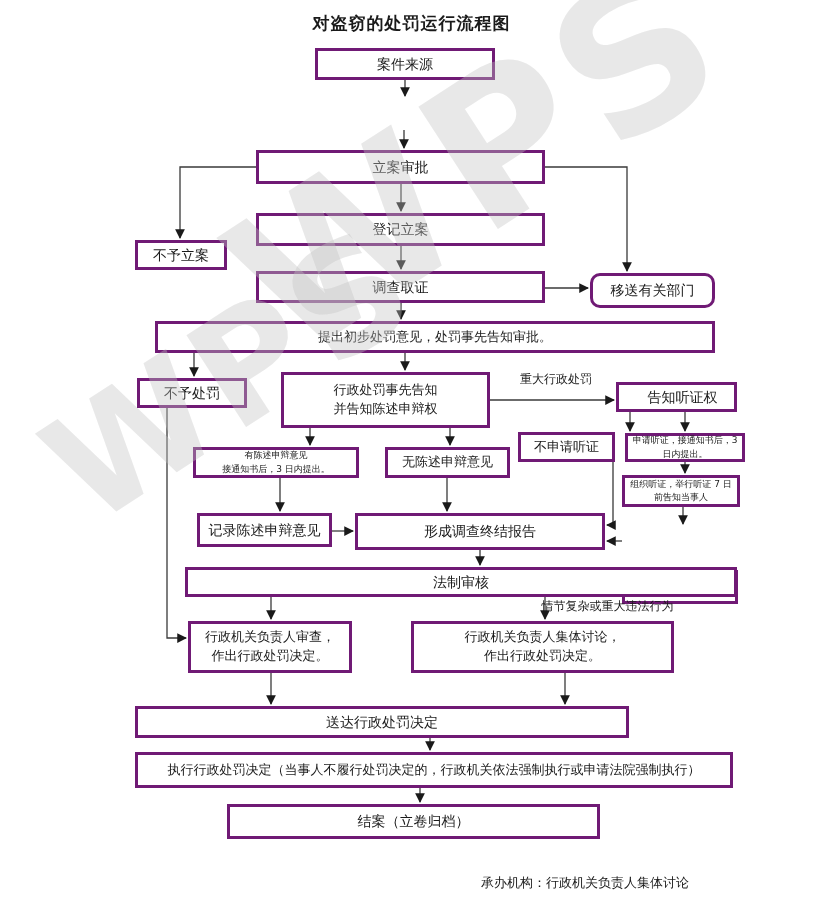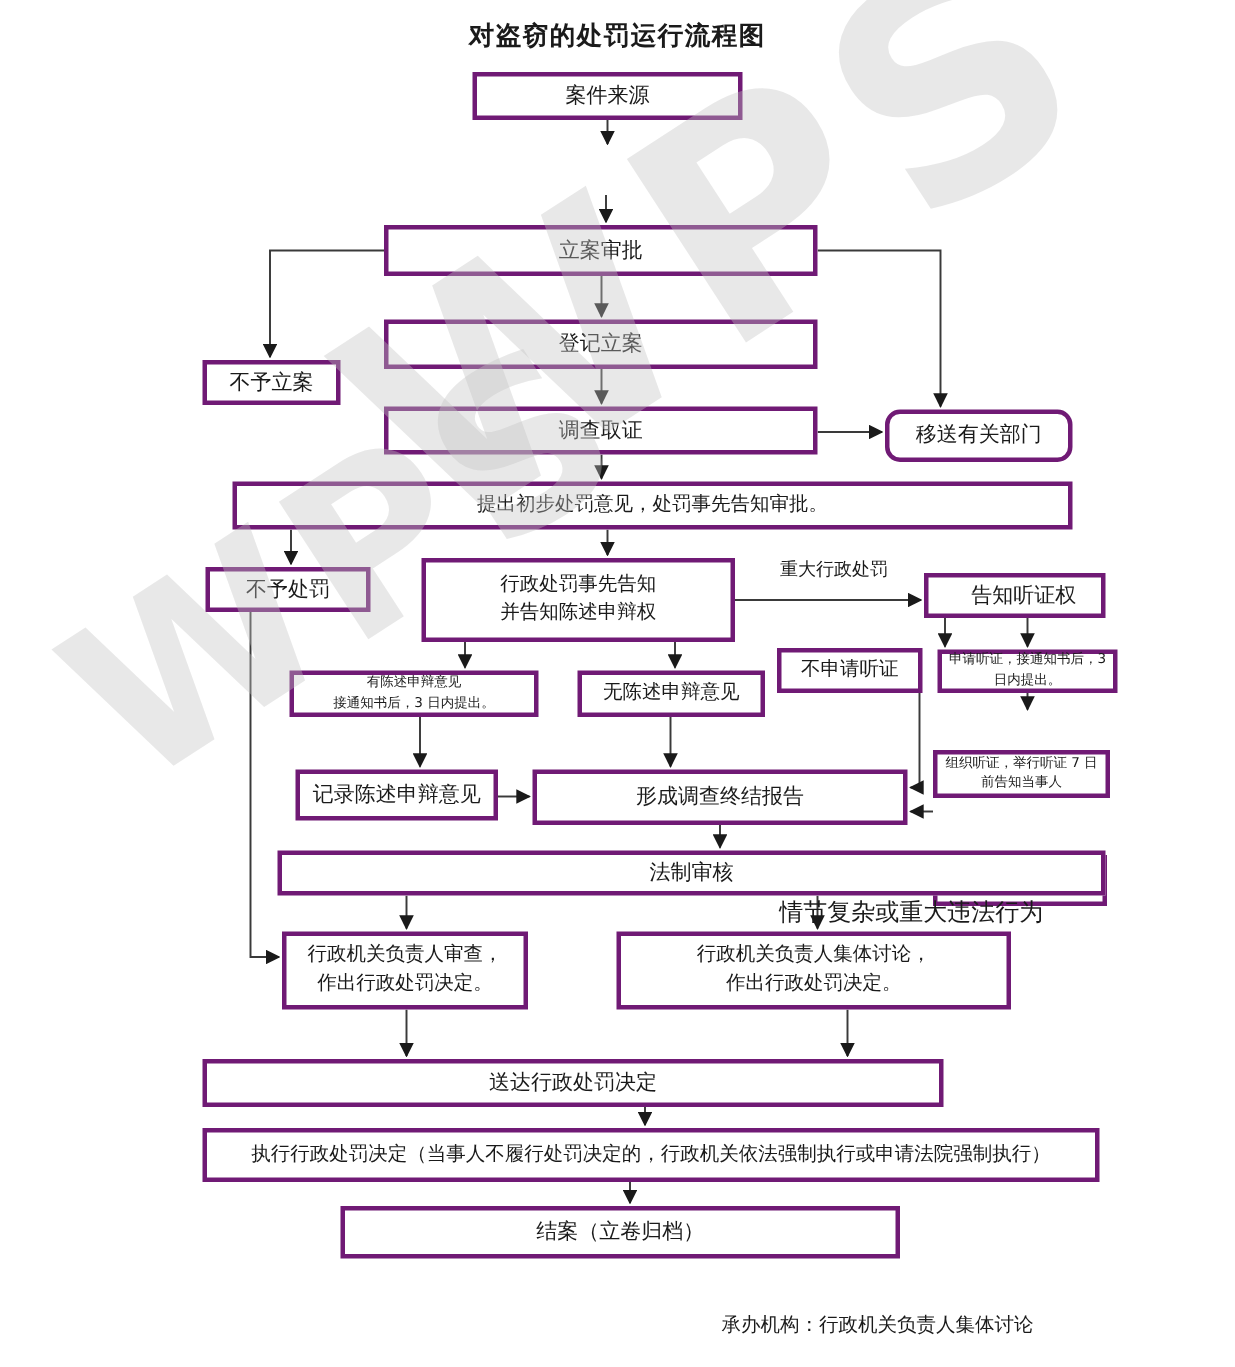--- a/index.html
+++ b/index.html
@@ -18,21 +18,21 @@
     background:#ffffff;display:flex;align-items:center;justify-content:center;
     text-align:center;white-space:pre-line;line-height:1.45;z-index:2;
     font-size:14px;
   }
   .fs13{font-size:13px;}
   .fine{font-size:9px;line-height:1.5;}
   .edge-label{
     position:absolute;z-index:4;text-align:center;background:transparent;
   }
   .lbl-major{left:497px;top:371px;width:118px;font-size:12px;text-align:center;}
-  .lbl-complex{left:500px;top:598px;width:215px;font-size:16px;}
+  .lbl-complex{left:500px;top:598px;width:215px;font-size:12px;}
   .footer{
     position:absolute;left:430px;top:874px;width:310px;text-align:center;
     font-size:13px;z-index:4;
   }
   svg.wires{position:absolute;left:0;top:0;z-index:1;}
   .watermark{
     position:absolute;z-index:3;pointer-events:none;font-weight:bold;
     color:rgba(195,195,195,0.38);transform:rotate(-33deg);
     font-family:"DejaVu Sans",sans-serif;user-select:none;line-height:1;
   }
@@ -99,21 +99,21 @@
   <div class="node" style="left:137px;top:378px;width:110px;height:30px;">不予处罚</div>
   <div class="node fs13" style="left:281px;top:372px;width:209px;height:56px;">行政处罚事先告知
 并告知陈述申辩权</div>
   <div class="node" style="left:616px;top:382px;width:121px;height:30px;padding-left:12px;">告知听证权</div>
   <div class="node fs13" style="left:518px;top:432px;width:97px;height:30px;">不申请听证</div>
   <div class="node fine" style="left:193px;top:447px;width:166px;height:31px;">有陈述申辩意见
 接通知书后，3 日内提出。</div>
   <div class="node fs13" style="left:385px;top:447px;width:125px;height:31px;">无陈述申辩意见</div>
   <div class="node fine" style="left:625px;top:433px;width:120px;height:29px;">申请听证，接通知书后，3
 日内提出。</div>
-  <div class="node fine" style="left:622px;top:500px;width:118px;height:32px;">组织听证，举行听证 7 日
+  <div class="node fine" style="left:622px;top:475px;width:118px;height:32px;">组织听证，举行听证 7 日
 前告知当事人</div>
   <div class="node" style="left:197px;top:513px;width:135px;height:34px;">记录陈述申辩意见</div>
   <div class="node" style="left:355px;top:513px;width:250px;height:37px;">形成调查终结报告</div>
   <div class="node" style="left:622px;top:526px;width:116px;height:34px;margin-top:44px;">制作听证笔录</div>
   <div class="node" style="left:185px;top:567px;width:552px;height:30px;">法制审核</div>
   <div class="node fs13" style="left:188px;top:621px;width:164px;height:52px;">行政机关负责人审查，
 作出行政处罚决定。</div>
   <div class="node fs13" style="left:411px;top:621px;width:263px;height:52px;">行政机关负责人集体讨论，
 作出行政处罚决定。</div>
   <div class="node" style="left:135px;top:706px;width:494px;height:32px;">送达行政处罚决定</div>

